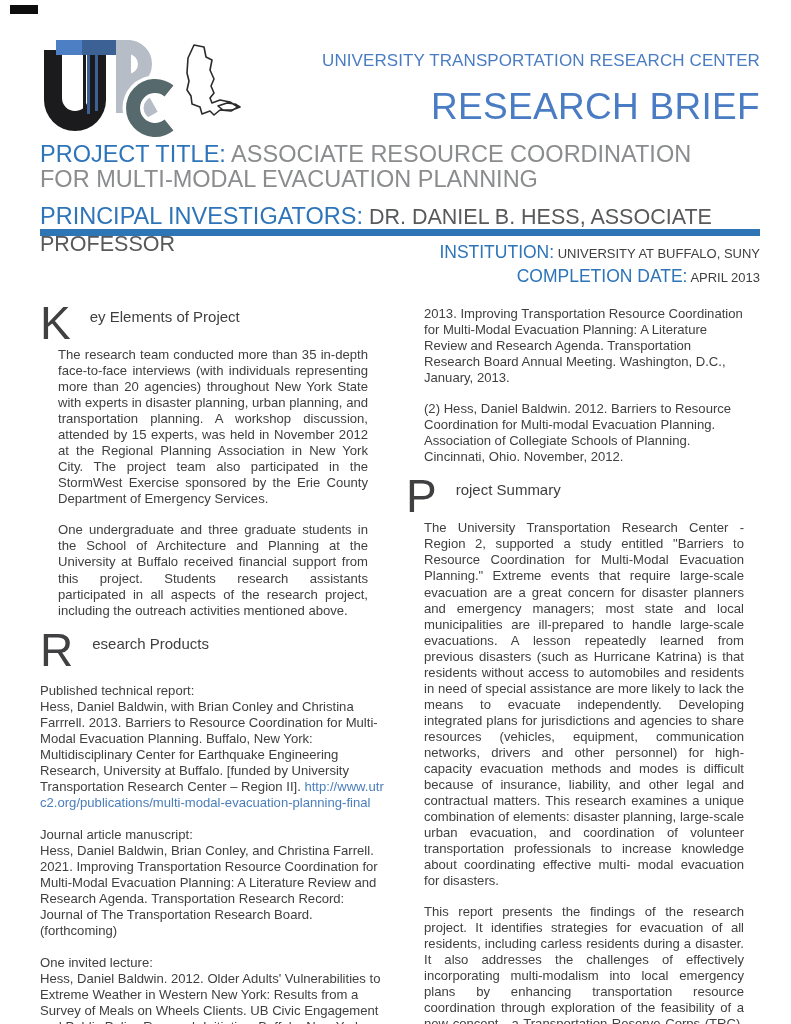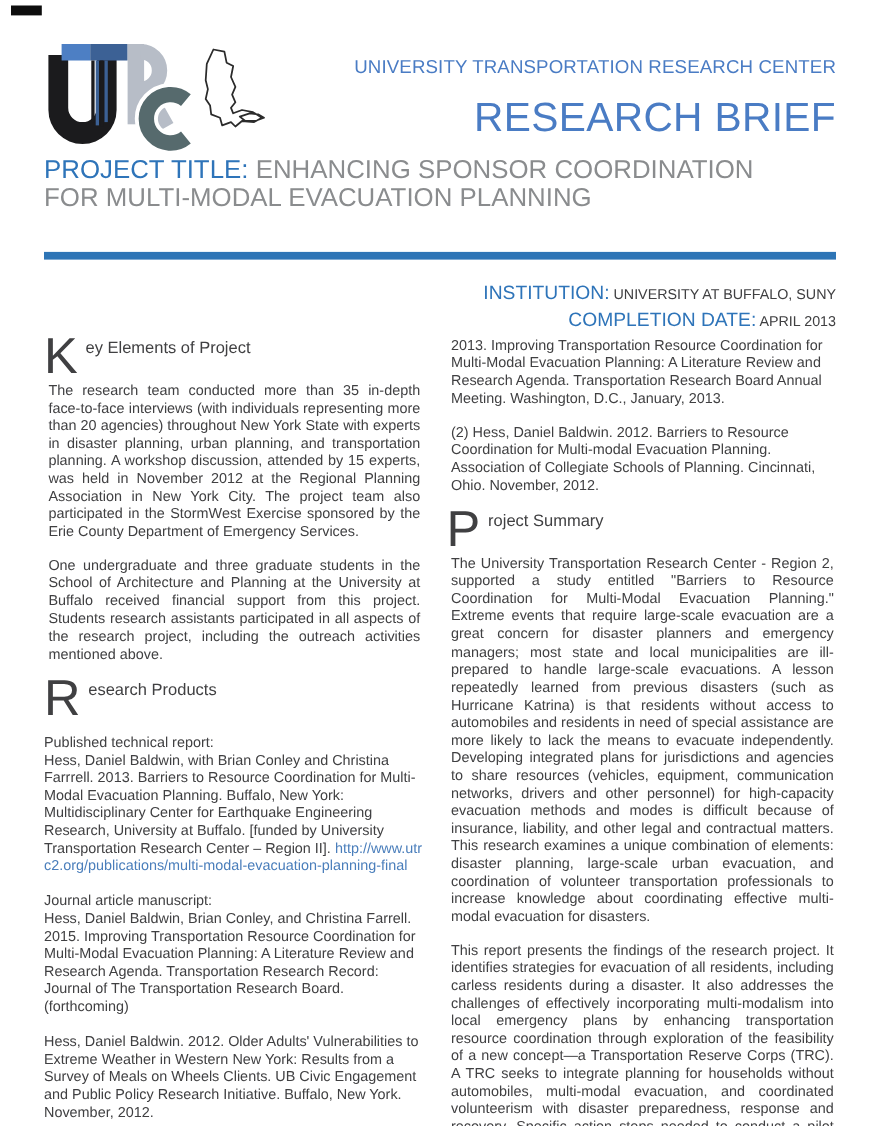--- a/index.html
+++ b/index.html
@@ -16,34 +16,34 @@
 
   
   .title-block{position:absolute;left:40px;width:700px;top:142px;font-size:23.5px;line-height:1.07;
                color:var(--title-gray,#8a8c8e);}
   .label-blue{color:var(--label-blue,#3a78c2);}
   .pi-block{position:absolute;left:40px;width:720px;top:203px;font-size:23.5px;color:var(--pi-gray,#58595b);}
   .pi-block .pi-value{font-size:21.5px;}
   .rule{position:absolute;left:40px;right:31px;top:229px;height:7px;background:var(--rule-blue,#2e75b6);}
 
   
-  .meta{position:absolute;right:31px;top:256px;text-align:right;}
+  .meta{position:absolute;right:31px;top:242px;text-align:right;}
   .meta-row{margin-bottom:3px;white-space:nowrap;}
   .meta-lbl{font-size:17.5px;color:var(--label-blue,#2e74b9);}
   .meta-val{font-size:13px;color:var(--body-text,#404042);}
 
   
   .columns{position:absolute;left:40px;top:306px;width:722px;display:grid;
            grid-template-columns:346px 356px;column-gap:20px;}
   .col{font-size:13.1px;line-height:1.225;}
-  .col p{margin:0 4px 15px;}
+  .col p{margin:0 18px 15px;}
   .just{text-align:justify;text-justify:inter-word;}
   .section-head{display:flex;align-items:flex-start;margin:1px 0 7px;color:var(--body-text,#404042);}
   .dropcap{font-size:46px;line-height:.72;letter-spacing:-1px;}
-  .head-rest{font-size:15px;margin-left:8px;padding-top:1px;}
+  .head-rest{font-size:15px;margin-left:20px;padding-top:1px;}
   .cit{margin:16px 0 15px;}
   .cit-label{display:block;}
   a.link{color:var(--link-blue,#4a7ebb);text-decoration:none;word-break:break-all;text-align:center;}
   .first-right{margin-top:38px;}
 </style>
 </head>
 <body>
 
 <div class="page">
 
@@ -75,22 +75,23 @@
 
       <path d="M146,22 l6,-13 l10,2 l2,10 l6,3 l-2,10 l4,9 l-3,7 l3,7 l-4,5 l2,5 l8,-3 l10,2 l8,5 l-7,4 l-11,-1 l-6,5 l-4,-4 l-8,3 l-2,-7 l-8,-3 l-1,-8 l-4,-6 l2,-9 l-2,-8 z
                M176,70 l9,-3 l8,1 l5,3 l-8,3 l-9,0 z" fill="none" stroke="#2b2b2b" stroke-width="1.6" stroke-linejoin="round"></path>
     </svg>
     <div class="header-text">
       <div class="org-line">UNIVERSITY TRANSPORTATION RESEARCH CENTER</div>
       <div class="brief-line">RESEARCH BRIEF</div>
     </div>
   </div>
 
-  <div class="title-block"><span class="label-blue">PROJECT TITLE:</span><span> ENHANCING SPONSOR COORDINATION FOR MULTI-MODAL EVACUATION PLANNING</span></div>
+  <div class="title-block"><span class="label-blue">PROJECT TITLE:</span><span> ASSOCIATE RESOURCE COORDINATION FOR MULTI-MODAL EVACUATION PLANNING</span></div>
 
+  <div class="pi-block"><span class="label-blue">PRINCIPAL INVESTIGATORS:</span><span class="pi-value"> DR. DANIEL B. HESS, ASSOCIATE PROFESSOR</span></div>
 
   <div class="rule"></div>
 
   <div class="meta">
     <div class="meta-row"><span class="meta-lbl">INSTITUTION:</span><span class="meta-val"> UNIVERSITY AT BUFFALO, SUNY</span></div>
     <div class="meta-row"><span class="meta-lbl">COMPLETION DATE:</span><span class="meta-val"> APRIL 2013</span></div>
   </div>
 
   <div class="columns">
 
@@ -105,25 +106,25 @@
       <div class="section-head">
         <span class="dropcap">R</span>
         <span class="head-rest">esearch Products</span>
       </div>
 
       <div class="cit">
         <span class="cit-label">Published technical report:</span><span>Hess, Daniel Baldwin, with Brian Conley and Christina Farrrell. 2013. Barriers to Resource Coordination for Multi-Modal Evacuation Planning. Buffalo, New York: Multidisciplinary Center for Earthquake Engineering Research, University at Buffalo. [funded by University Transportation Research Center – Region II]. </span><a class="link" href="#">http://www.utrc2.org/publications/multi-modal-evacuation-planning-final</a>
       </div>
 
       <div class="cit">
-        <span class="cit-label">Journal article manuscript:</span><span>Hess, Daniel Baldwin, Brian Conley, and Christina Farrell. 2015. Improving Transportation Resource Coordination for Multi-Modal Evacuation Planning: A Literature Review and Research Agenda. Transportation Research Record: Journal of The Transportation Research Board. (forthcoming)</span>
+        <span class="cit-label">Journal article manuscript:</span><span>Hess, Daniel Baldwin, Brian Conley, and Christina Farrell. 2021. Improving Transportation Resource Coordination for Multi-Modal Evacuation Planning: A Literature Review and Research Agenda. Transportation Research Record: Journal of The Transportation Research Board. (forthcoming)</span>
       </div>
 
       <div class="cit">
-        <span>Hess, Daniel Baldwin. 2012. Older Adults' Vulnerabilities to Extreme Weather in Western New York: Results from a Survey of Meals on Wheels Clients. UB Civic Engagement and Public Policy Research Initiative. Buffalo, New York. November, 2012.</span>
+        <span class="cit-label">One invited lecture:</span><span>Hess, Daniel Baldwin. 2012. Older Adults' Vulnerabilities to Extreme Weather in Western New York: Results from a Survey of Meals on Wheels Clients. UB Civic Engagement and Public Policy Research Initiative. Buffalo, New York. November, 2012.</span>
       </div>
 
     </div>
 
     <div class="col">
       <p class="first-right">2013. Improving Transportation Resource Coordination for Multi-Modal Evacuation Planning: A Literature Review and Research Agenda. Transportation Research Board Annual Meeting. Washington, D.C., January, 2013.</p>
       <p>(2) Hess, Daniel Baldwin. 2012. Barriers to Resource Coordination for Multi-modal Evacuation Planning. Association of Collegiate Schools of Planning. Cincinnati, Ohio. November, 2012.</p>
 
       <div class="section-head">
         <span class="dropcap">P</span>

